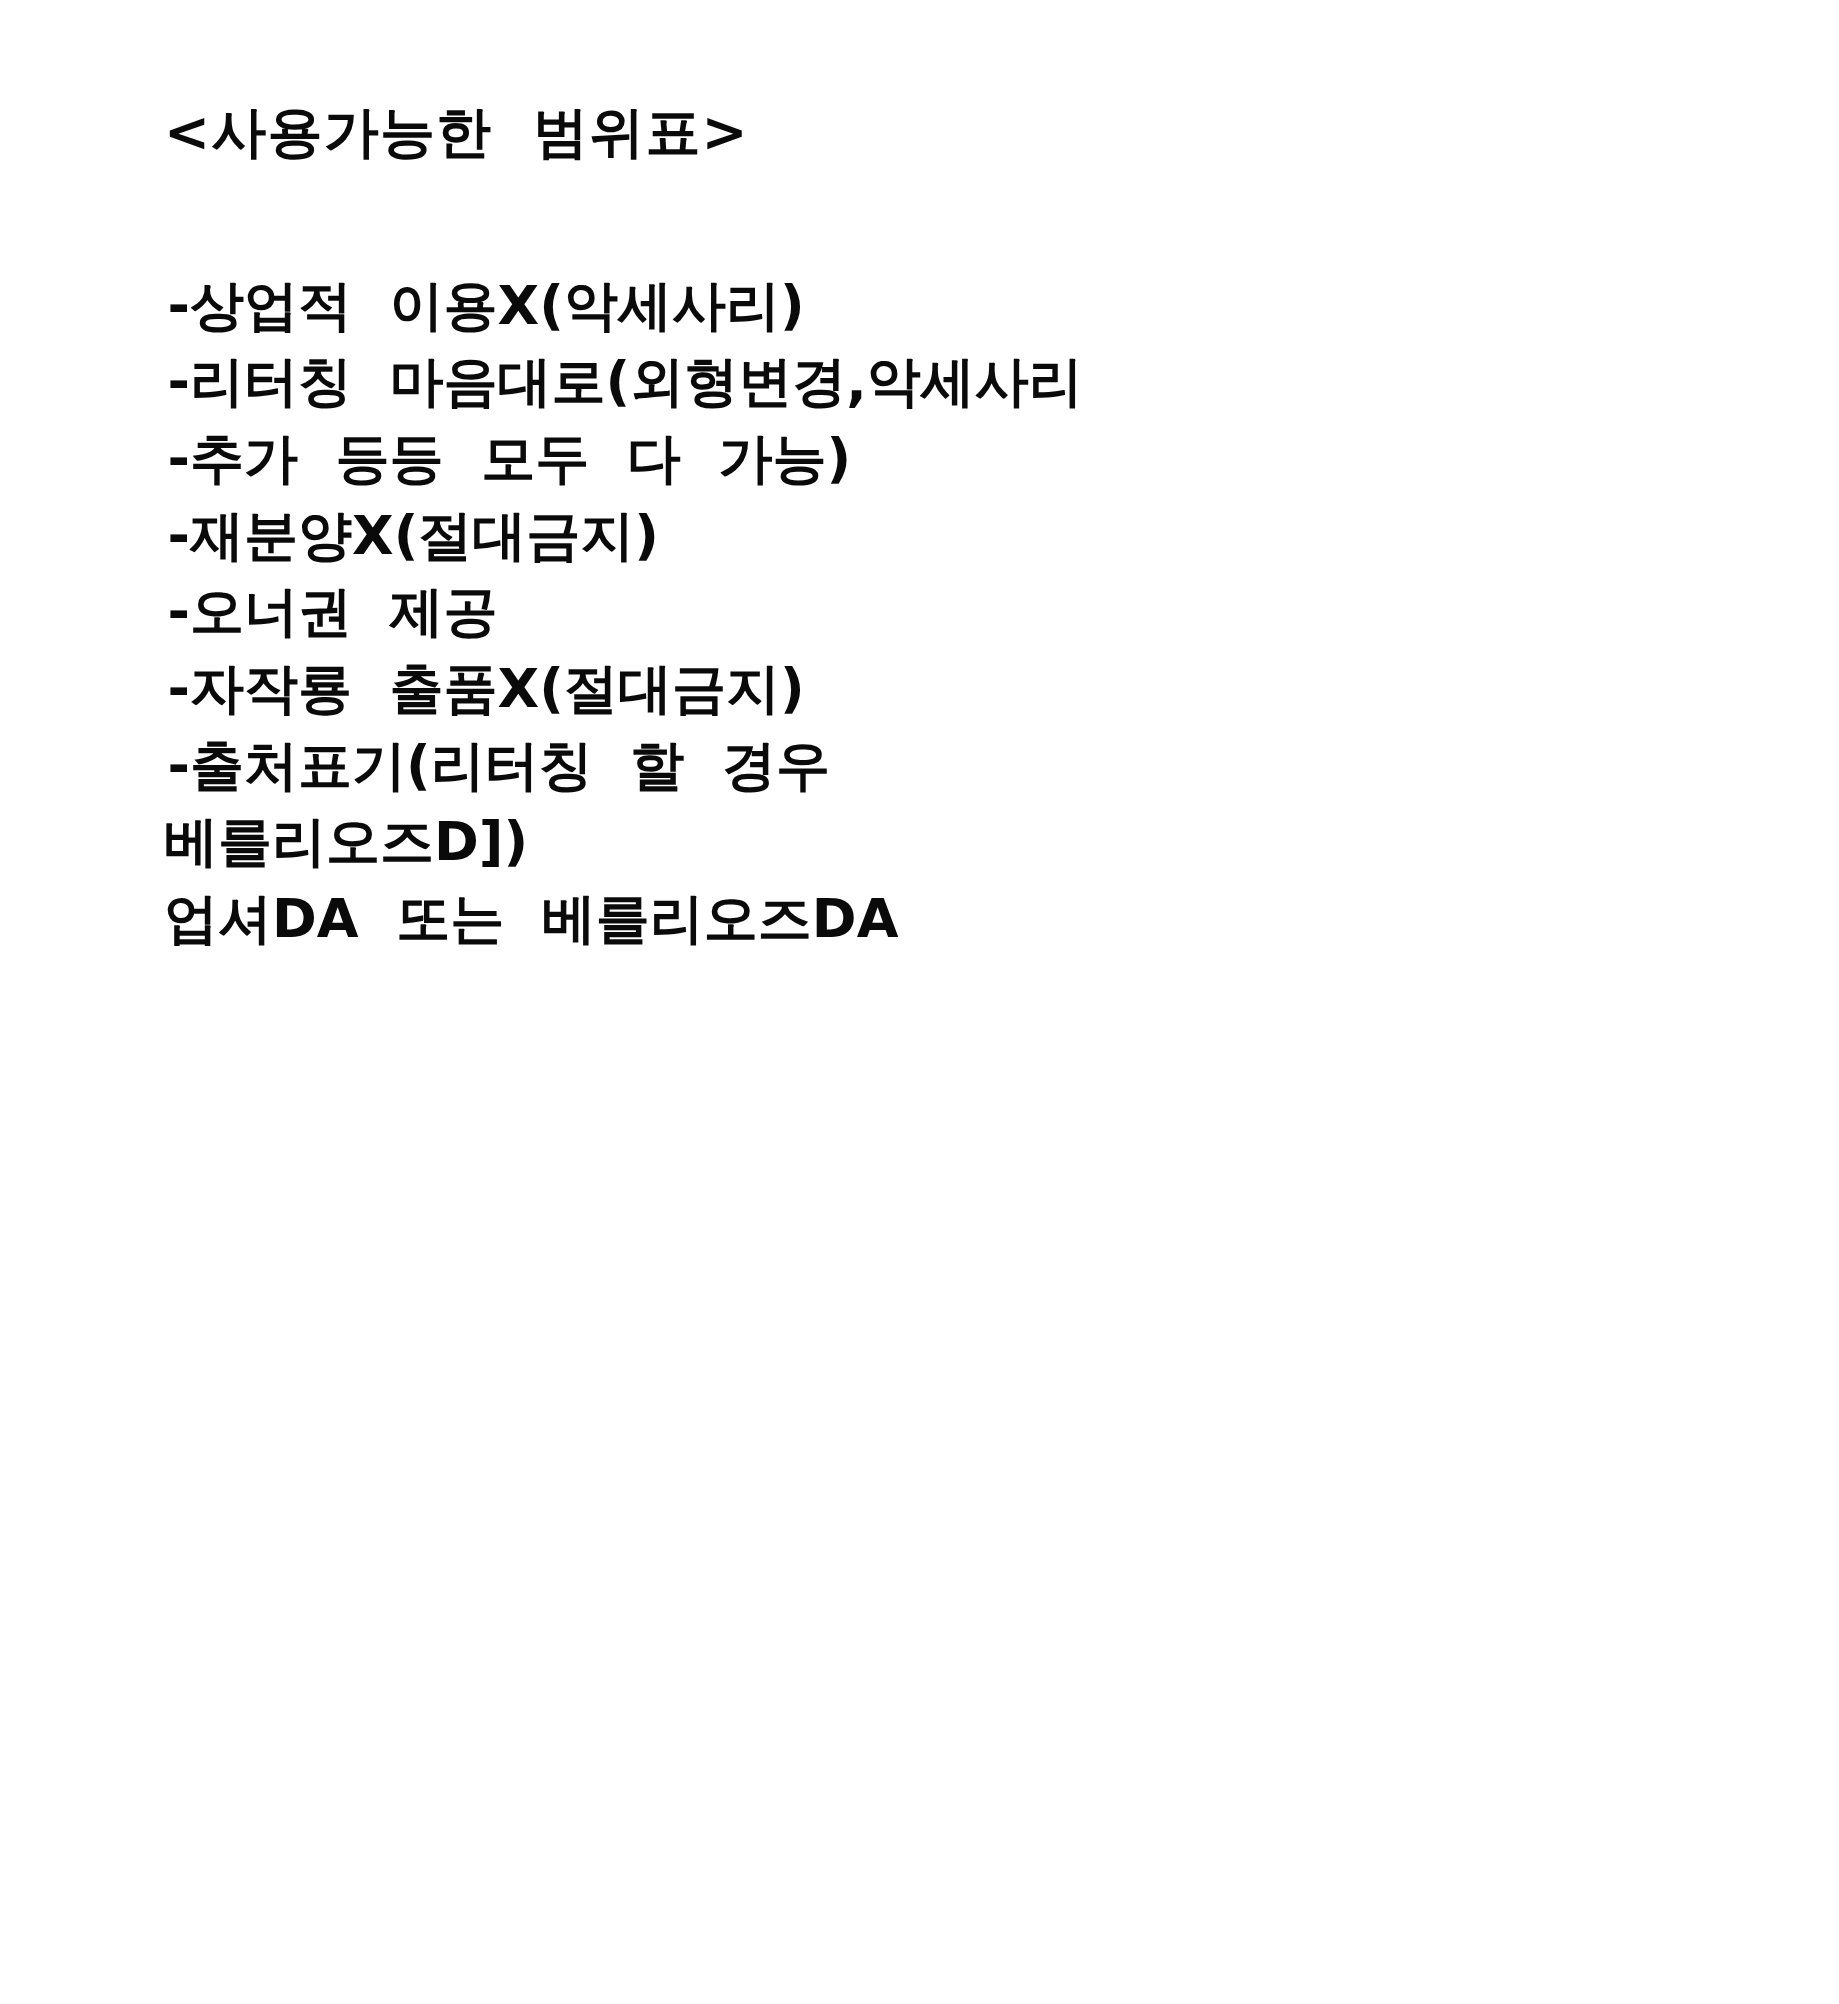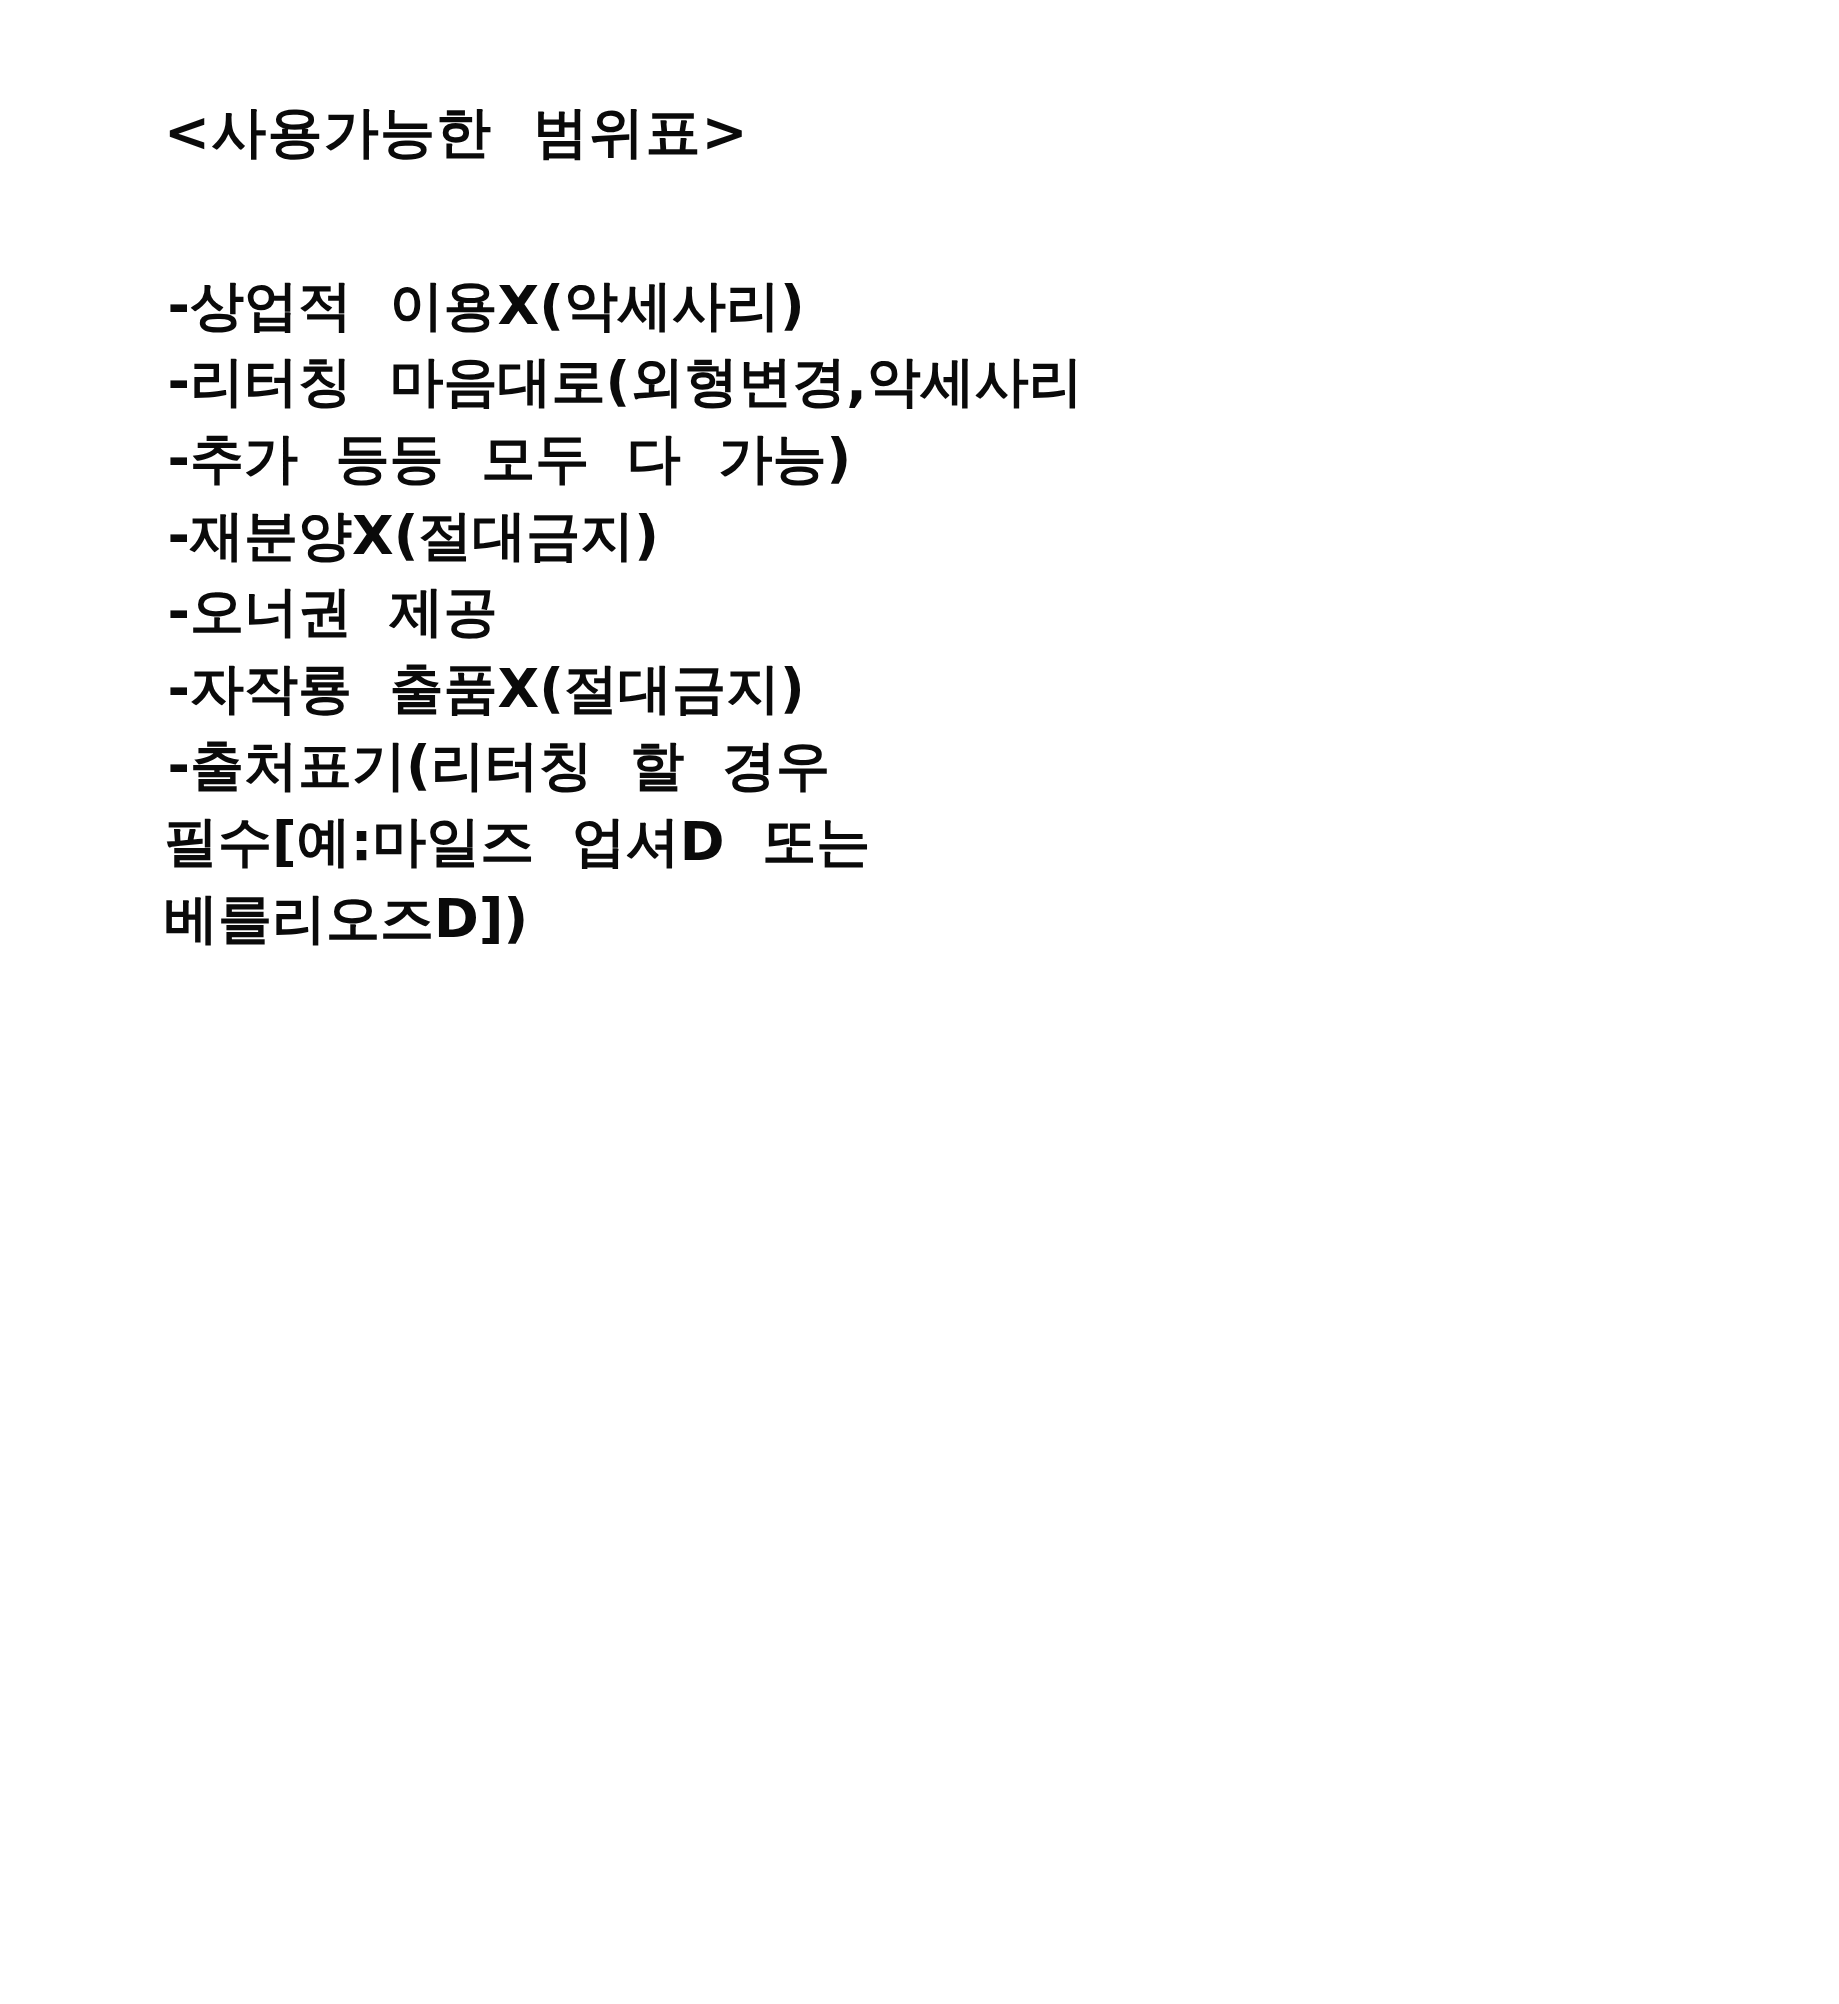--- a/index.html
+++ b/index.html
@@ -61,18 +61,18 @@
   <div class="spacer"></div>
 
   <div class="body-lines">
     <p class="line indent">-상업적  이용X(악세사리)</p>
     <p class="line indent">-리터칭  마음대로(외형변경,악세사리</p>
     <p class="line indent">-추가  등등  모두  다  가능)</p>
     <p class="line indent">-재분양X(절대금지)</p>
     <p class="line indent">-오너권  제공</p>
     <p class="line indent">-자작룡  출품X(절대금지)</p>
     <p class="line indent">-출처표기(리터칭  할  경우</p>
-    <p class="line flush">필수[예:마일즈  업셔D  또는</p>
     <p class="line flush">베를리오즈D])</p>
+    <p class="line flush">업셔DA  또는  베를리오즈DA</p>
   </div>
 
 </div>
 
 
 </body></html>

